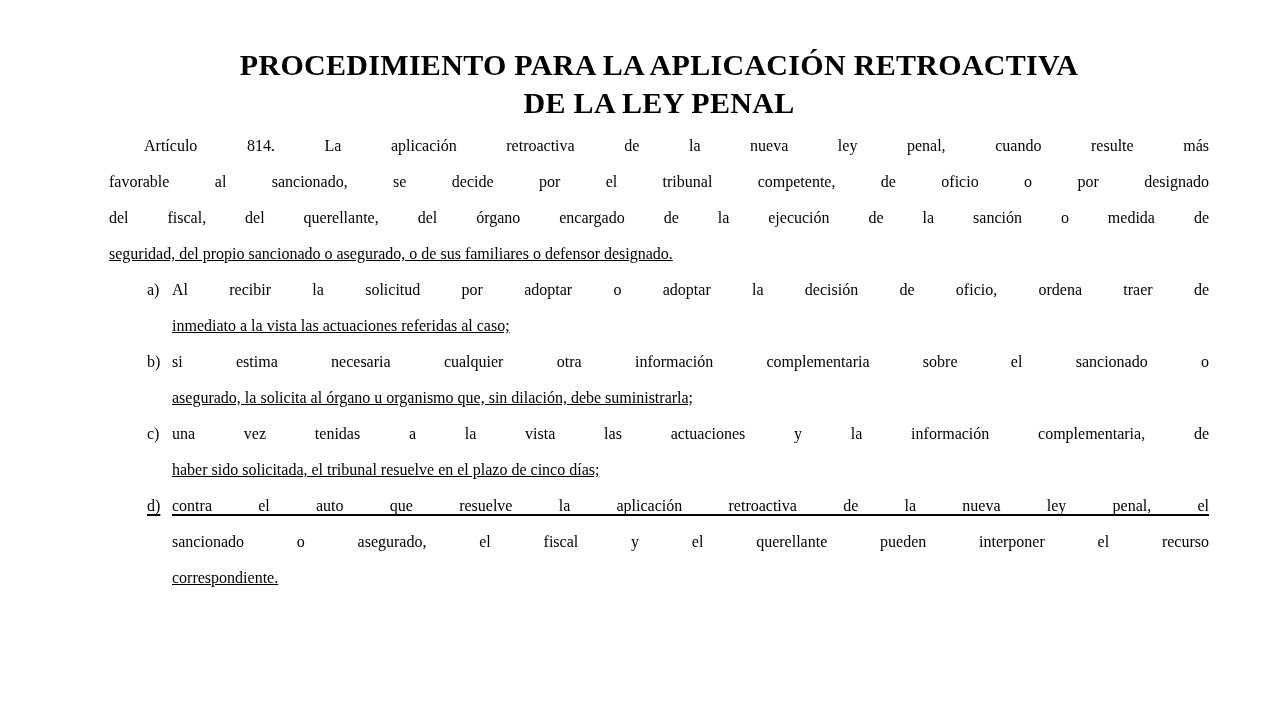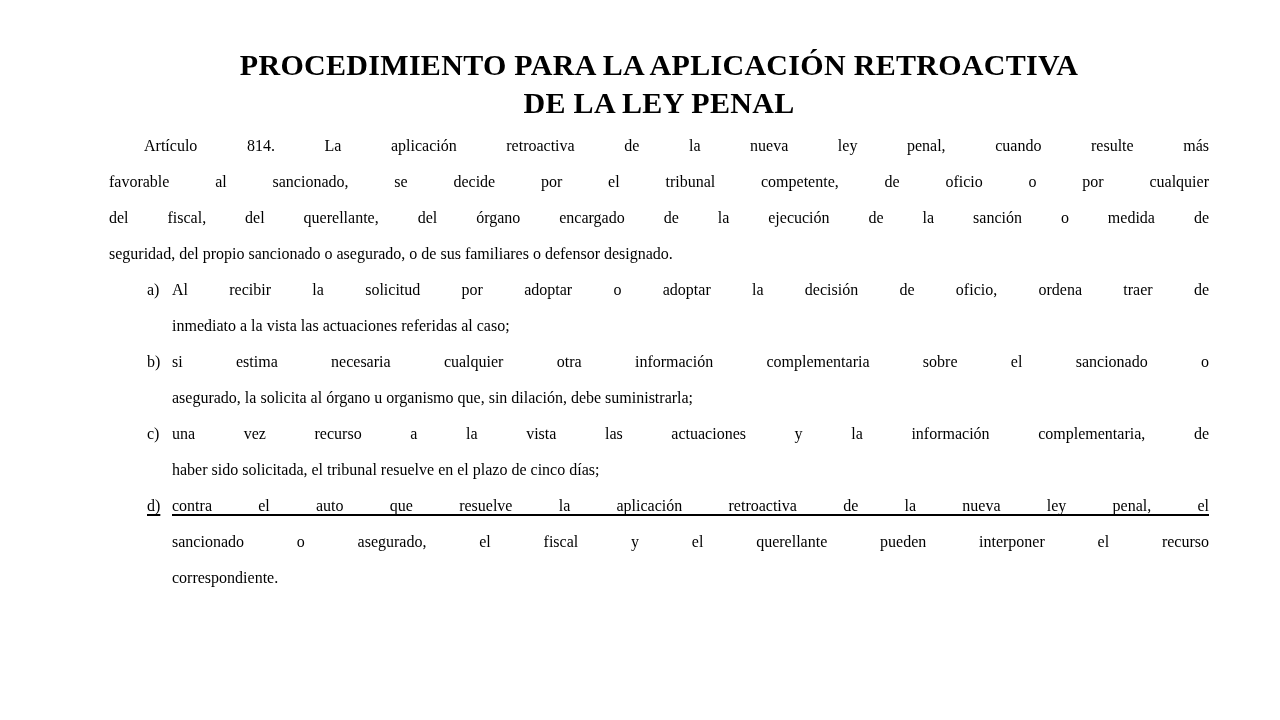--- a/index.html
+++ b/index.html
@@ -33,20 +33,21 @@
   }
   
   .line {
     text-align: justify;
     text-align-last: justify;
     white-space: normal;
   }
   .line.last {
     text-align: left;
     text-align-last: left;
+    text-decoration: underline;
   }
   .indent {
     text-indent: 35px;
   }
   
   .li-line {
     position: relative;
     padding-left: 63px;
   }
   .li-marker {
@@ -76,21 +77,21 @@
 
     <div class="doc-title">
       <div>PROCEDIMIENTO PARA LA APLICACIÓN RETROACTIVA</div>
       <div>DE LA LEY PENAL</div>
     </div>
 
     <div class="body-text">
 
       <div>
         <div class="line indent">Artículo 814. La aplicación retroactiva de la nueva ley penal, cuando resulte más</div>
-        <div class="line">favorable al sancionado, se decide por el tribunal competente, de oficio o por cualquier</div>
+        <div class="line">favorable al sancionado, se decide por el tribunal competente, de oficio o por designado</div>
         <div class="line artifact-strike">del fiscal, del querellante, del órgano encargado de la ejecución de la sanción o medida de</div>
         <div class="line last">seguridad, del propio sancionado o asegurado, o de sus familiares o defensor designado.</div>
       </div>
 
 
       <div>
 
         <div>
           <div class="line li-line">
             <span class="li-marker">a)</span><span>Al recibir la solicitud por adoptar o adoptar la decisión de oficio, ordena traer de</span>
@@ -100,21 +101,21 @@
 
         <div>
           <div class="line li-line">
             <span class="li-marker">b)</span><span>si estima necesaria cualquier otra información complementaria sobre el sancionado o</span>
           </div>
           <div class="line last li-line">asegurado, la solicita al órgano u organismo que, sin dilación, debe suministrarla;</div>
         </div>
 
         <div>
           <div class="line li-line">
-            <span class="li-marker">c)</span><span>una vez recurso a la vista las actuaciones y la información complementaria, de</span>
+            <span class="li-marker">c)</span><span>una vez tenidas a la vista las actuaciones y la información complementaria, de</span>
           </div>
           <div class="line last li-line">haber sido solicitada, el tribunal resuelve en el plazo de cinco días;</div>
         </div>
 
         <div>
           <div class="line li-line artifact-underline">
             <span class="li-marker">d)</span><span>contra el auto que resuelve la aplicación retroactiva de la nueva ley penal, el</span>
           </div>
           <div class="line li-line">sancionado o asegurado, el fiscal y el querellante pueden interponer el recurso</div>
           <div class="line last li-line">correspondiente.</div>

